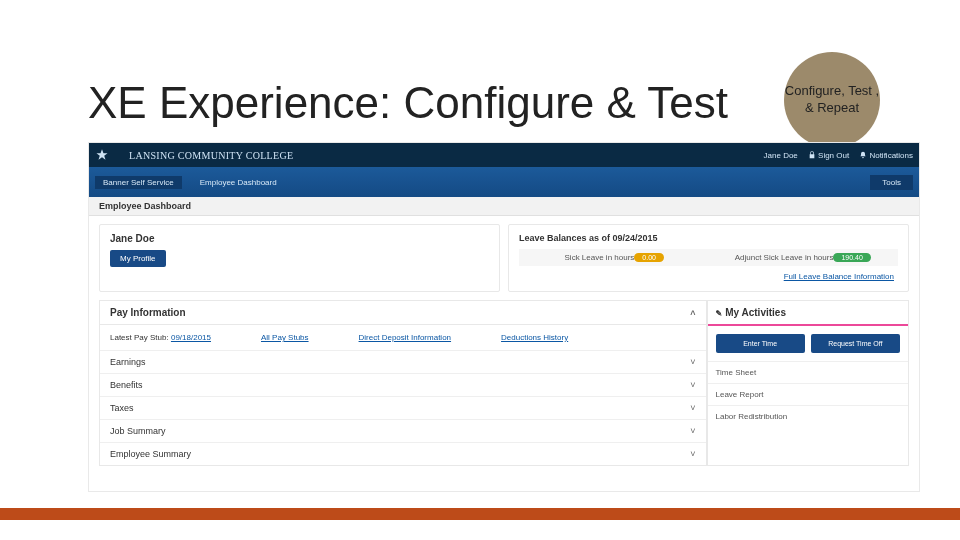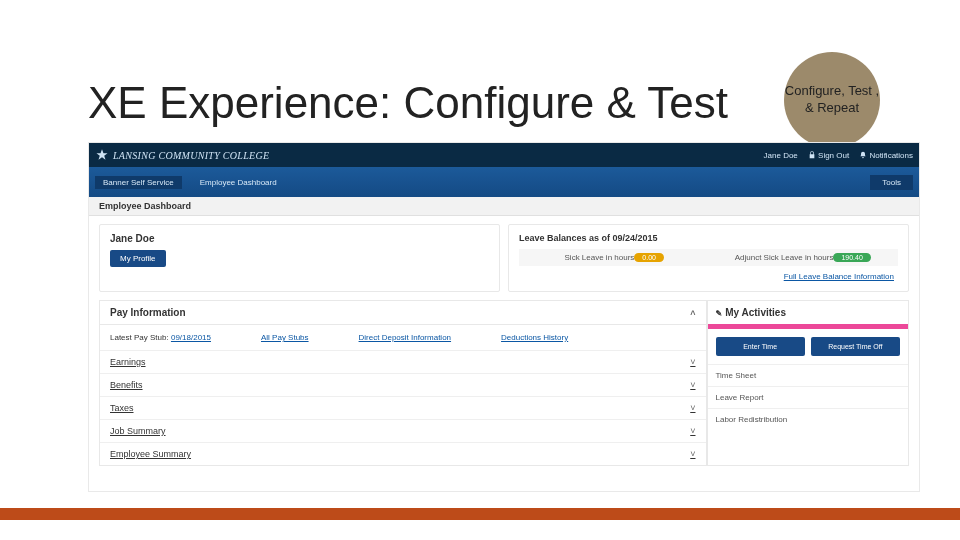--- a/index.html
+++ b/index.html
@@ -6,21 +6,21 @@
   body { font-family: Arial, Helvetica, sans-serif; background:#fff; width:960px; height:540px; overflow:hidden; position:relative; }
   .slide { width:960px; height:540px; position:absolute; top:0; left:0; }
   .title { position:absolute; top:78px; left:88px; font-size:44px; font-weight:300; color:#222; }
   .badge { position:absolute; top:52px; right:80px; width:96px; height:96px; border-radius:50%; background:#9c8a6b; display:flex; align-items:center; justify-content:center; text-align:center; color:#222; font-size:13px; font-weight:500; line-height:1.3; }
   .footer-bar { position:absolute; left:0; right:0; bottom:20px; height:12px; background:#bd4b19; }
 
   .shot { position:absolute; top:142px; left:88px; right:40px; bottom:48px; background:#fff; border:1px solid #e9e9e9; font-size:10px; color:#333; overflow:hidden; }
 
   
   .hdr1 { background:#0a2a44; height:24px; display:flex; align-items:center; padding:0 6px; color:#cfe3f4; justify-content:space-between; }
-  .hdr1-left { display:flex; align-items:center; gap:4px;font-style:italic; }
+  .hdr1-left { display:flex; align-items:center; gap:20px; }
   .star-icon { width:14px; height:14px; fill:#cfe3f4; }
   .logo-text { font-family:Georgia,serif; font-size:10px; letter-spacing:0.3px; }
   .hdr1-right { display:flex; align-items:center; gap:10px; font-size:8px; }
   .hdr1-right span { cursor:pointer; }
   .lock-icon, .bell-icon { width:8px; height:8px; fill:#cfe3f4; display:inline-block; vertical-align:middle; }
 
   
   .hdr2 { background:linear-gradient(#1c5a9a,#144a84); height:30px; display:flex; align-items:center; justify-content:space-between; color:#d7e8f7; font-size:8px; padding-right:6px; }
   .hdr2-left { display:flex; align-items:center; gap:10px; padding-left:6px; }
   .hdr2-left span { padding:2px 8px; cursor:pointer; }
@@ -45,25 +45,25 @@
   .pill.green { background:#3aa757; }
   .full-link { text-align:right; font-size:8px; color:#0b57a4; text-decoration:underline; padding:6px 4px 2px; cursor:pointer; }
 
   .row2 { padding:0 10px 10px; display:grid; grid-template-columns: 3fr 1fr; }
   .pay { border:1px solid #e8e8e8; }
   .pay-head { display:flex; justify-content:space-between; align-items:center; padding:6px 10px; border-bottom:1px solid #e8e8e8; font-weight:bold; font-size:10px; }
   .chev { font-size:9px; color:#666; }
   .pay-links { display:flex; gap:50px; padding:8px 10px; border-bottom:1px solid #efefef; font-size:8px; flex-wrap:wrap; }
   .pay-links .lnk { color:#0b57a4; text-decoration:underline; cursor:pointer; }
   .pay-links .lbl { color:#333; }
-  .subrow { display:flex; justify-content:space-between; align-items:center; padding:6px 10px; border-bottom:1px solid #efefef; font-size:9px;text-decoration:underline; }
+  .subrow { display:flex; justify-content:space-between; align-items:center; padding:6px 10px; border-bottom:1px solid #efefef; font-size:9px; }
   .subrow:last-child { border-bottom:none; }
 
   .acts { border:1px solid #e8e8e8; }
-  .acts-head { padding:6px 8px; font-weight:bold; font-size:10px; border-bottom:5px solid #ec4899; }
+  .acts-head { padding:6px 8px; font-weight:bold; font-size:10px; border-bottom:2px solid #ec4899; }
   .acts-btns { display:flex; gap:6px; padding:8px; }
   .act-btn { flex:1; background:#184a86; color:#fff; text-align:center; font-size:7px; padding:6px 2px; border-radius:2px; cursor:pointer; }
   .act-item { padding:6px 8px; border-top:1px solid #efefef; font-size:8px; color:#555; cursor:pointer; }
   .caret { display:inline-block; margin-right:3px; font-size:8px; }
 </style>
 </head>
 <body>
 
 <div class="slide">
   <div class="title">XE Experience: Configure &amp; Test</div>

